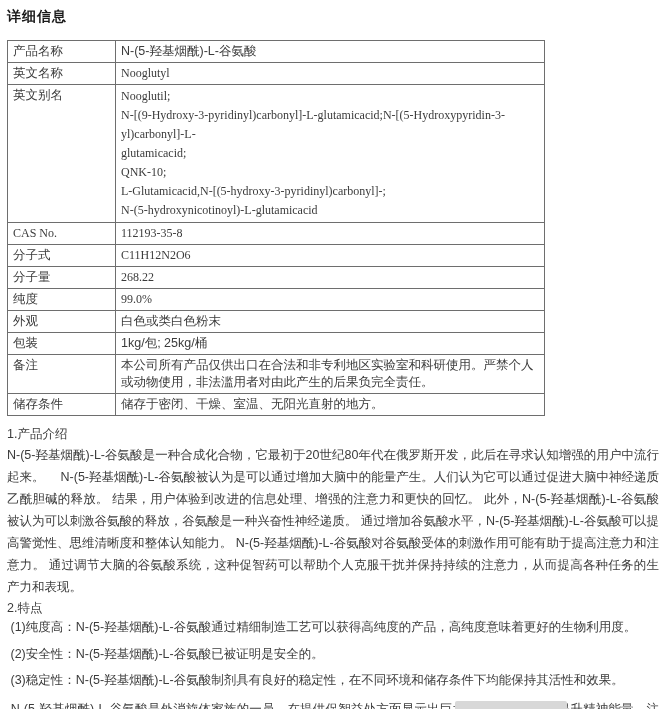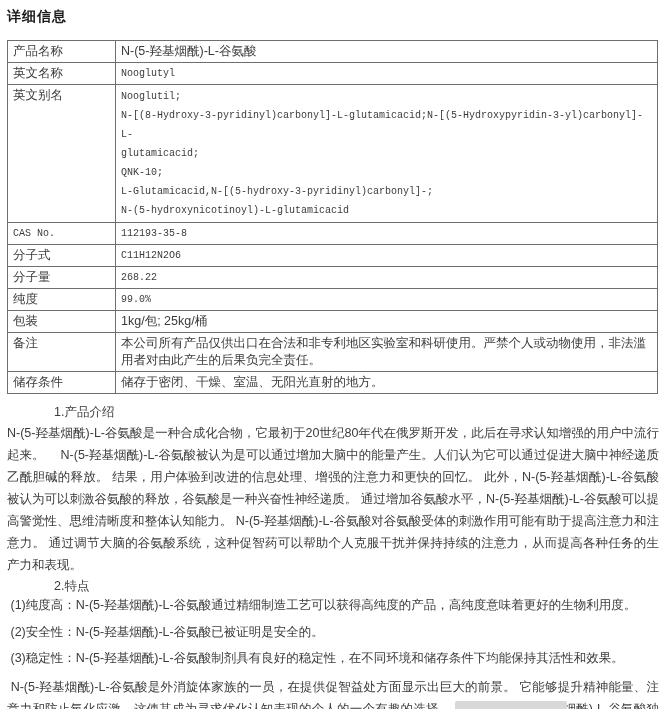--- a/index.html
+++ b/index.html
@@ -9,36 +9,36 @@
     font-family:"Liberation Sans", sans-serif;
     color:#3b3b3b;
     -webkit-font-smoothing:none;
   }
   .page { padding:8px 7px 0 7px; }
   .page-title {
     font-size:14px; font-weight:bold; color:#1a1a1a;
     margin-bottom:14px; letter-spacing:1px;font-family:Liberation Serif, serif;
   }
   table.spec {
-    width:651px; border-collapse:collapse; table-layout:fixed;
+    width:538px; border-collapse:collapse; table-layout:fixed;
     font-size:12.5px; color:#3b3b3b;
   }
   table.spec td {
     border:1px solid #6e6e6e;
     padding:2px 5px;
     vertical-align:top;
     line-height:17px;
   }
   td.lbl { width:108px; }
   td.val { }
-  .mono { font-family:Liberation Mono, monospace; font-size:10px; }
+  .mono { font-family:Liberation Serif, serif; font-size:12px; }
   .alias-line { line-height:19px; }
   .remark { line-height:20px; }
   .body-text { margin-top:8px; font-size:12.5px; color:#3b3b3b; }
-  .section-heading { line-height:20px; white-space:pre-wrap;margin-left:47px; }
+  .section-heading { line-height:20px; white-space:pre-wrap; }
   .section-para { line-height:22px; white-space:pre-wrap; text-align:justify; }
   .feature-para { line-height:19.5px; white-space:pre-wrap; margin-bottom:7px; }
   .below-fold-edge {
     position:absolute; left:455px; top:701px; width:112px; height:8px;
     background:#d8d8d8; border-radius:2px 2px 0 0;
   }
 </style>
 </head>
 <body>
 
@@ -53,21 +53,21 @@
         <td class="val">N-(5-羟基烟酰)-L-谷氨酸</td>
       </tr>
       <tr>
         <td class="lbl">英文名称</td>
         <td class="val mono">Nooglutyl</td>
       </tr>
       <tr>
         <td class="lbl">英文别名</td>
         <td class="val mono">
           <div class="alias-line">Nooglutil;</div>
-          <div class="alias-line">N-[(8-Hydroxy-3-pyridinyl)carbonyl]-L-glutamicacid;N-[(5-Hydroxypyridin-3-yl)carbonyl]-L-</div>
+          <div class="alias-line">N-[(9-Hydroxy-3-pyridinyl)carbonyl]-L-glutamicacid;N-[(5-Hydroxypyridin-3-yl)carbonyl]-L-</div>
           <div class="alias-line">glutamicacid;</div>
           <div class="alias-line">QNK-10;</div>
           <div class="alias-line">L-Glutamicacid,N-[(5-hydroxy-3-pyridinyl)carbonyl]-;</div>
           <div class="alias-line">N-(5-hydroxynicotinoyl)-L-glutamicacid</div>
         </td>
       </tr>
       <tr>
         <td class="lbl mono">CAS No.</td>
         <td class="val mono">112193-35-8</td>
       </tr>
@@ -75,20 +75,24 @@
         <td class="lbl">分子式</td>
         <td class="val mono">C11H12N2O6</td>
       </tr>
       <tr>
         <td class="lbl">分子量</td>
         <td class="val mono">268.22</td>
       </tr>
       <tr>
         <td class="lbl">纯度</td>
         <td class="val mono">99.0%</td>
+      </tr>
+      <tr>
+        <td class="lbl">外观</td>
+        <td class="val">白色或类白色粉末</td>
       </tr>
       <tr>
         <td class="lbl">包装</td>
         <td class="val">1kg/包; 25kg/桶</td>
       </tr>
       <tr>
         <td class="lbl">备注</td>
         <td class="val remark">本公司所有产品仅供出口在合法和非专利地区实验室和科研使用。严禁个人或动物使用，非法滥用者对由此产生的后果负完全责任。</td>
       </tr>
       <tr>

